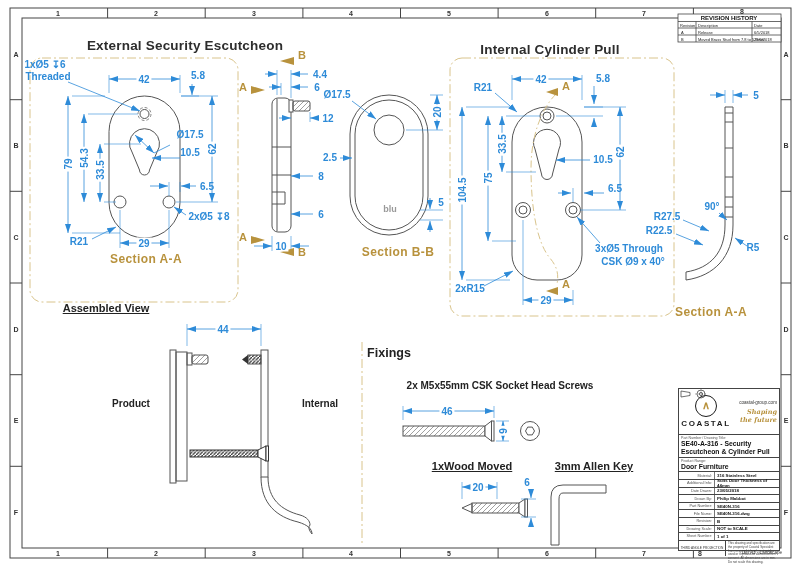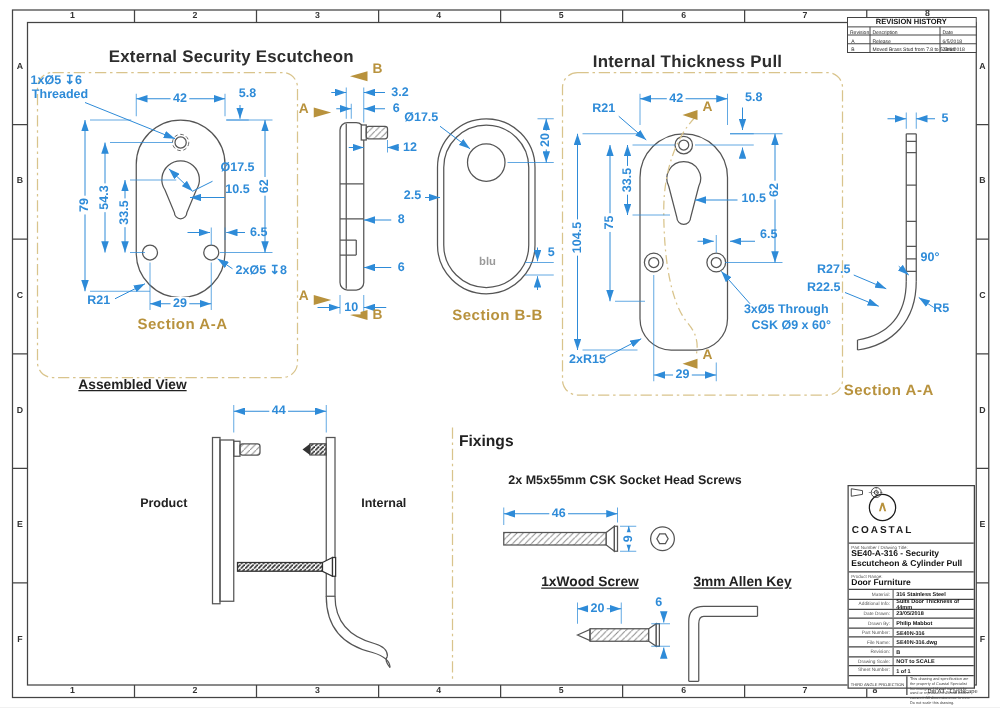--- a/index.html
+++ b/index.html
@@ -334,83 +334,87 @@
 <span class="lbl dim rot bg" style="left:212px;top:149px">62</span>
 <span class="lbl dim rot bg" style="left:100px;top:170px">33.5</span>
 <span class="lbl dim rot bg" style="left:84px;top:158px">54.3</span>
 <span class="lbl dim rot bg" style="left:68px;top:164px">79</span>
 <span class="lbl dim" style="left:207px;top:186px">6.5</span>
 <span class="lbl dim" style="left:209px;top:216px">2xØ5 ↧8</span>
 <span class="lbl dim" style="left:79px;top:241px">R21</span>
 <span class="lbl dim bg" style="left:144px;top:243px">29</span>
 <span class="lbl sec" style="left:146px;top:259px">Section A-A</span>
 
-<span class="lbl dim" style="left:320px;top:74px">3.2</span>
+<span class="lbl dim" style="left:320px;top:74px">4.4</span>
 <span class="lbl dim" style="left:317px;top:87px">6</span>
 <span class="lbl dim" style="left:328px;top:118px">12</span>
 <span class="lbl dim" style="left:321px;top:176px">8</span>
 <span class="lbl dim" style="left:321px;top:214px">6</span>
 <span class="lbl dim bg" style="left:281px;top:246px">10</span>
 <span class="lbl secL" style="left:302px;top:55px">B</span>
 <span class="lbl secL" style="left:243px;top:87px">A</span>
 <span class="lbl secL" style="left:243px;top:237px">A</span>
 <span class="lbl secL" style="left:302px;top:252px">B</span>
 
 <span class="lbl dim" style="left:337px;top:94px">Ø17.5</span>
 <span class="lbl dim rot bg" style="left:437px;top:112px">20</span>
 <span class="lbl dim" style="left:330px;top:157px">2.5</span>
 <span class="lbl dim" style="left:441px;top:202px">5</span>
 <span class="lbl gray" style="left:390px;top:209px">blu</span>
 <span class="lbl sec" style="left:398px;top:252px">Section B-B</span>
 
-<span class="lbl h1" style="left:536px;top:49px">Internal Thickness Pull</span>
+<span class="lbl h1" style="left:536px;top:49px">Internal Cylinder Pull</span>
 <span class="lbl dim" style="left:483px;top:87px">R21</span>
 <span class="lbl dim bg" style="left:541px;top:79px">42</span>
 <span class="lbl secL" style="left:566px;top:86px">A</span>
 <span class="lbl dim" style="left:603px;top:78px">5.8</span>
 <span class="lbl dim rot bg" style="left:502px;top:144px">33.5</span>
 <span class="lbl dim rot bg" style="left:488px;top:178px">75</span>
 <span class="lbl dim rot bg" style="left:462px;top:190px">104.5</span>
 <span class="lbl dim" style="left:603px;top:159px">10.5</span>
 <span class="lbl dim rot bg" style="left:620px;top:152px">62</span>
 <span class="lbl dim" style="left:615px;top:188px">6.5</span>
 <span class="lbl dim" style="left:629px;top:248px">3xØ5 Through</span>
-<span class="lbl dim" style="left:633px;top:261px">CSK Ø9 x 60°</span>
+<span class="lbl dim" style="left:633px;top:261px">CSK Ø9 x 40°</span>
 <span class="lbl dim" style="left:470px;top:288px">2xR15</span>
 <span class="lbl dim bg" style="left:546px;top:300px">29</span>
 <span class="lbl secL" style="left:566px;top:284px">A</span>
 
 <span class="lbl dim" style="left:756px;top:95px">5</span>
-<span class="lbl dim" style="left:744px;top:206px">90°</span>
+<span class="lbl dim" style="left:712px;top:206px">90°</span>
 <span class="lbl dim" style="left:667px;top:216px">R27.5</span>
 <span class="lbl dim" style="left:659px;top:230px">R22.5</span>
 <span class="lbl dim" style="left:753px;top:247px">R5</span>
 <span class="lbl sec" style="left:711px;top:312px">Section A-A</span>
 
 <span class="lbl h2" style="left:106px;top:308px">Assembled View</span>
 <span class="lbl dim bg" style="left:223px;top:329px">44</span>
 <span class="lbl h4" style="left:131px;top:403px">Product</span>
-<span class="lbl h4" style="left:307px;top:403px">Internal</span>
+<span class="lbl h4" style="left:320px;top:403px">Internal</span>
 
 <span class="lbl h3" style="left:389px;top:353px">Fixings</span>
 <span class="lbl h4" style="left:500px;top:385px">2x M5x55mm CSK Socket Head Screws</span>
 <span class="lbl dim bg" style="left:447px;top:411px">46</span>
 <span class="lbl dim rot bg" style="left:503px;top:431px">9</span>
-<span class="lbl h2" style="left:472px;top:466px">1xWood Screw</span>
+<span class="lbl h2" style="left:472px;top:466px">1xWood Moved</span>
 <span class="lbl dim bg" style="left:478px;top:487px">20</span>
 <span class="lbl dim" style="left:527px;top:482px">6</span>
 <span class="lbl h2" style="left:594px;top:466px">3mm Allen Key</span>
 
 <div id="tblock">
   <div class="logo-row">
     <div class="logo-left">
       <div class="logo-circle">
             <span>∧</span>
           </div>
       <div class="wordmark">COASTAL</div>
+    </div>
+    <div class="logo-right">
+      <div class="website">coastal-group.com</div>
+      <div class="tagline">Shaping the future</div>
     </div>
   </div>
   <div class="trow">
     <div class="fld">Part Number / Drawing Title:</div>
     <div class="big">SE40-A-316 - Security</div>
     <div class="big">Escutcheon &amp; Cylinder Pull</div>
   </div>
   <div class="trow">
     <div class="fld">Product Range:</div>
     <div class="big">Door Furniture</div>

